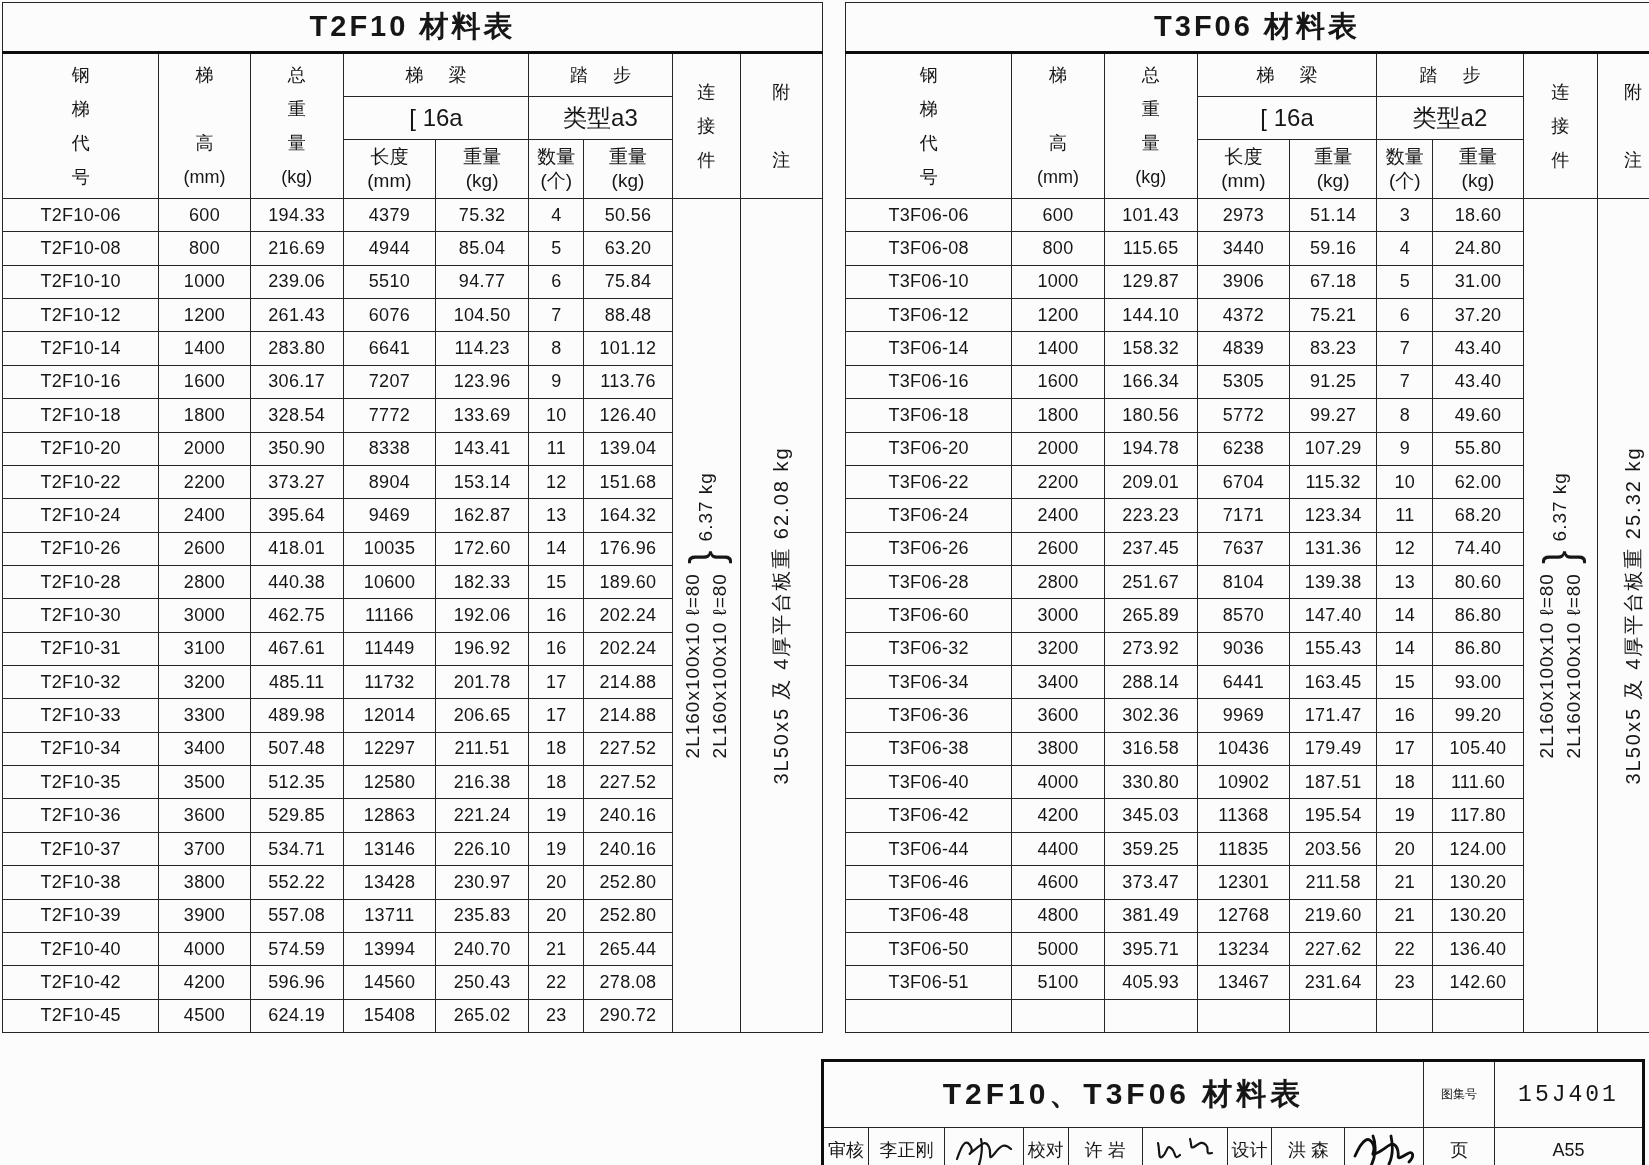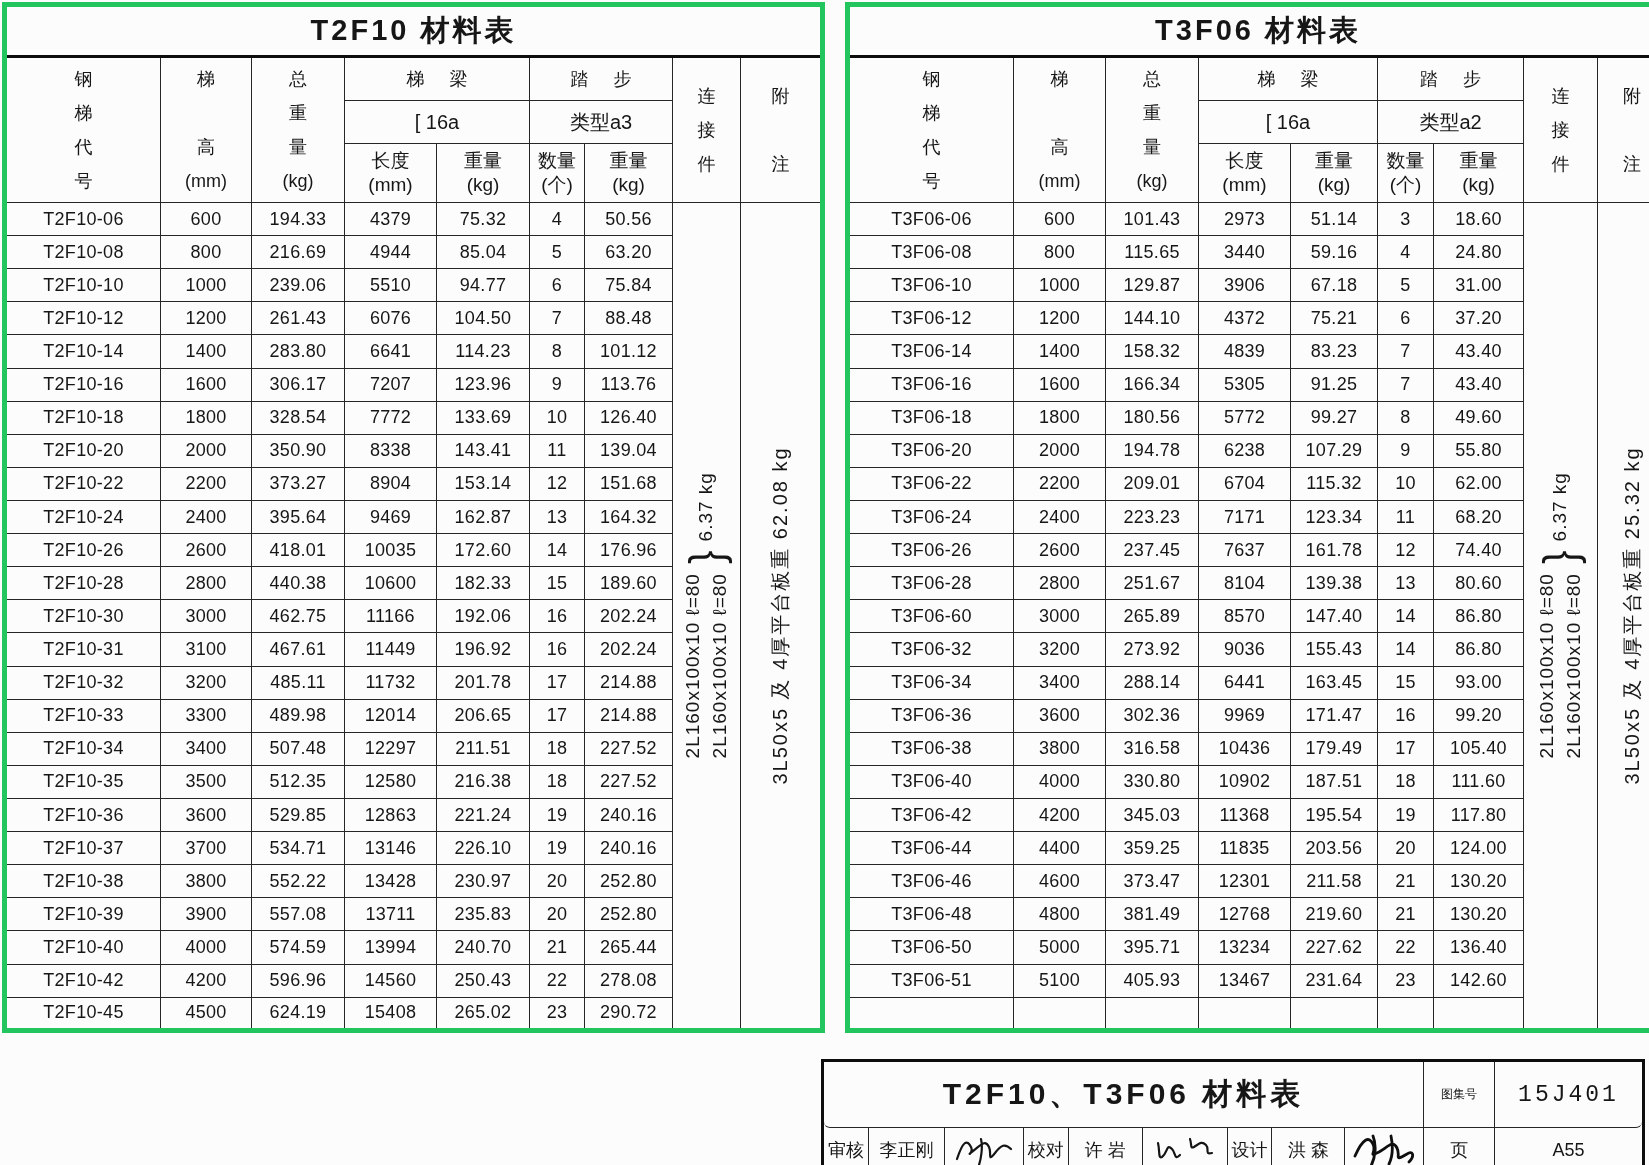--- a/index.html
+++ b/index.html
@@ -7,52 +7,52 @@
     position:relative;width:1649px;height:1165px;overflow:hidden;
     background:#fcfcfc;color:#161616;
     font-family:"Liberation Sans","DejaVu Sans",sans-serif;
   }
   
   .tbl-wrap{position:absolute;top:2px;height:1031px;}
   .tbl-wrap.left{left:2px;width:821px;}
   .tbl-wrap.right{left:845px;width:824px;}
   table.mat{
     width:100%;height:100%;border-collapse:collapse;table-layout:fixed;
-    border:5px solid #22c55e;
+    border:1px solid #22c55e;
   }
   table.mat th,table.mat td{
     border:1.5px solid #262626;padding:0;text-align:center;vertical-align:middle;
     font-size:18px;font-weight:normal;overflow:hidden;
   }
   tr.title-row th{
     height:48px;font-size:29px;font-weight:600;letter-spacing:3px;
     border-bottom:3px solid #0d0d0d;
   }
   tr.band-b th{height:42px;}
-  tr.band-c th{height:42px;font-size:20px;}
+  tr.band-c th{height:42px;font-size:24px;}
   tr.band-d th{height:58px;font-size:19px;line-height:1.25;white-space:pre-line;}
   th.vhead{font-size:21px;line-height:34px;white-space:pre-line;font-weight:normal;}
   th.group{font-size:21px;letter-spacing:10px;text-indent:10px;margin-top:45px;}
   tbody tr{height:33px;}
   tbody td{letter-spacing:.3px;}
   td.merged{position:relative;padding:0;}
   .rotbox{position:absolute;inset:0;display:flex;align-items:center;justify-content:center;}
   .rot{transform:rotate(-90deg);white-space:nowrap;display:flex;align-items:center;gap:9px;}
   .pair{display:flex;flex-direction:column;gap:3px;line-height:1.25;font-size:19px;letter-spacing:1px;text-align:left;}
   .brace{font-size:40px;font-weight:300;transform:scaleY(1.15);}
   .cweight{font-size:19px;letter-spacing:1px;}
   .notetext{font-size:20px;letter-spacing:2px;}
   
   .titleblock{
     position:absolute;left:821px;top:1059px;width:824px;height:112px;
     border:3px solid #0d0d0d;background:#fcfcfc;box-sizing:border-box;
     display:flex;flex-direction:column;
   }
   .tb-row{display:flex;flex:0 0 auto;}
-  .tb-row1{height:65px;border-bottom:1.8px solid #262626;border-radius:6px;}
+  .tb-row1{height:65px;border-bottom:1.8px solid #262626;}
   .tb-row2{height:44px;}
   .tb-cell{
     display:flex;align-items:center;justify-content:center;
     border-right:1.8px solid #262626;box-sizing:border-box;height:100%;
     font-size:18px;white-space:nowrap;overflow:hidden;
   }
   .tb-cell:last-child{border-right:none;}
   .tb-title{flex:1;font-size:30px;font-weight:600;letter-spacing:4px;}
   .tb-atlas-label{width:71px;font-size:12px;}
   .tb-atlas-no{width:147px;font-size:23px;letter-spacing:3px;font-family:Liberation Mono, monospace;}
@@ -530,21 +530,21 @@
             <td>7171</td>
             <td>123.34</td>
             <td>11</td>
             <td>68.20</td>
           </tr>
           <tr>
             <td>T3F06-26</td>
             <td>2600</td>
             <td>237.45</td>
             <td>7637</td>
-            <td>161.78</td>
+            <td>131.36</td>
             <td>12</td>
             <td>74.40</td>
           </tr>
           <tr>
             <td>T3F06-28</td>
             <td>2800</td>
             <td>251.67</td>
             <td>8104</td>
             <td>139.38</td>
             <td>13</td>

